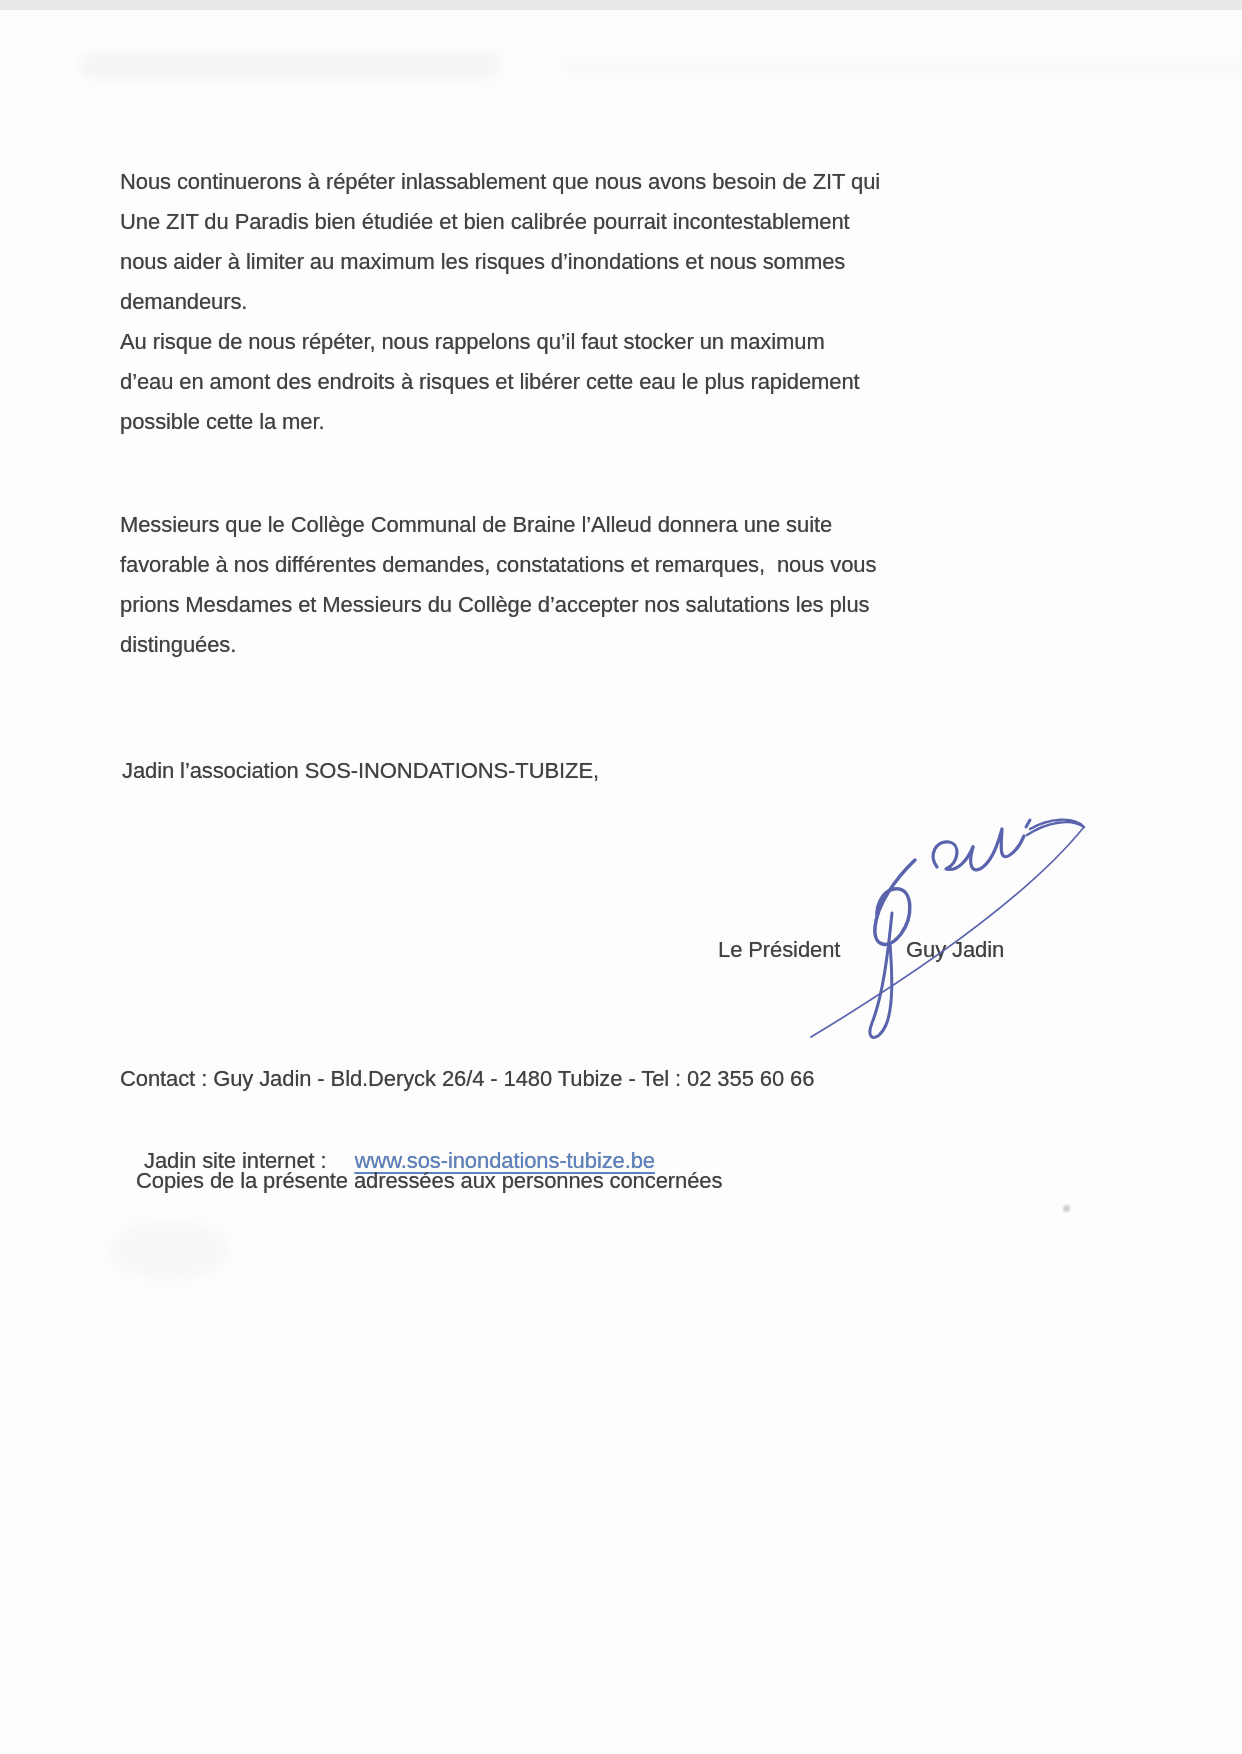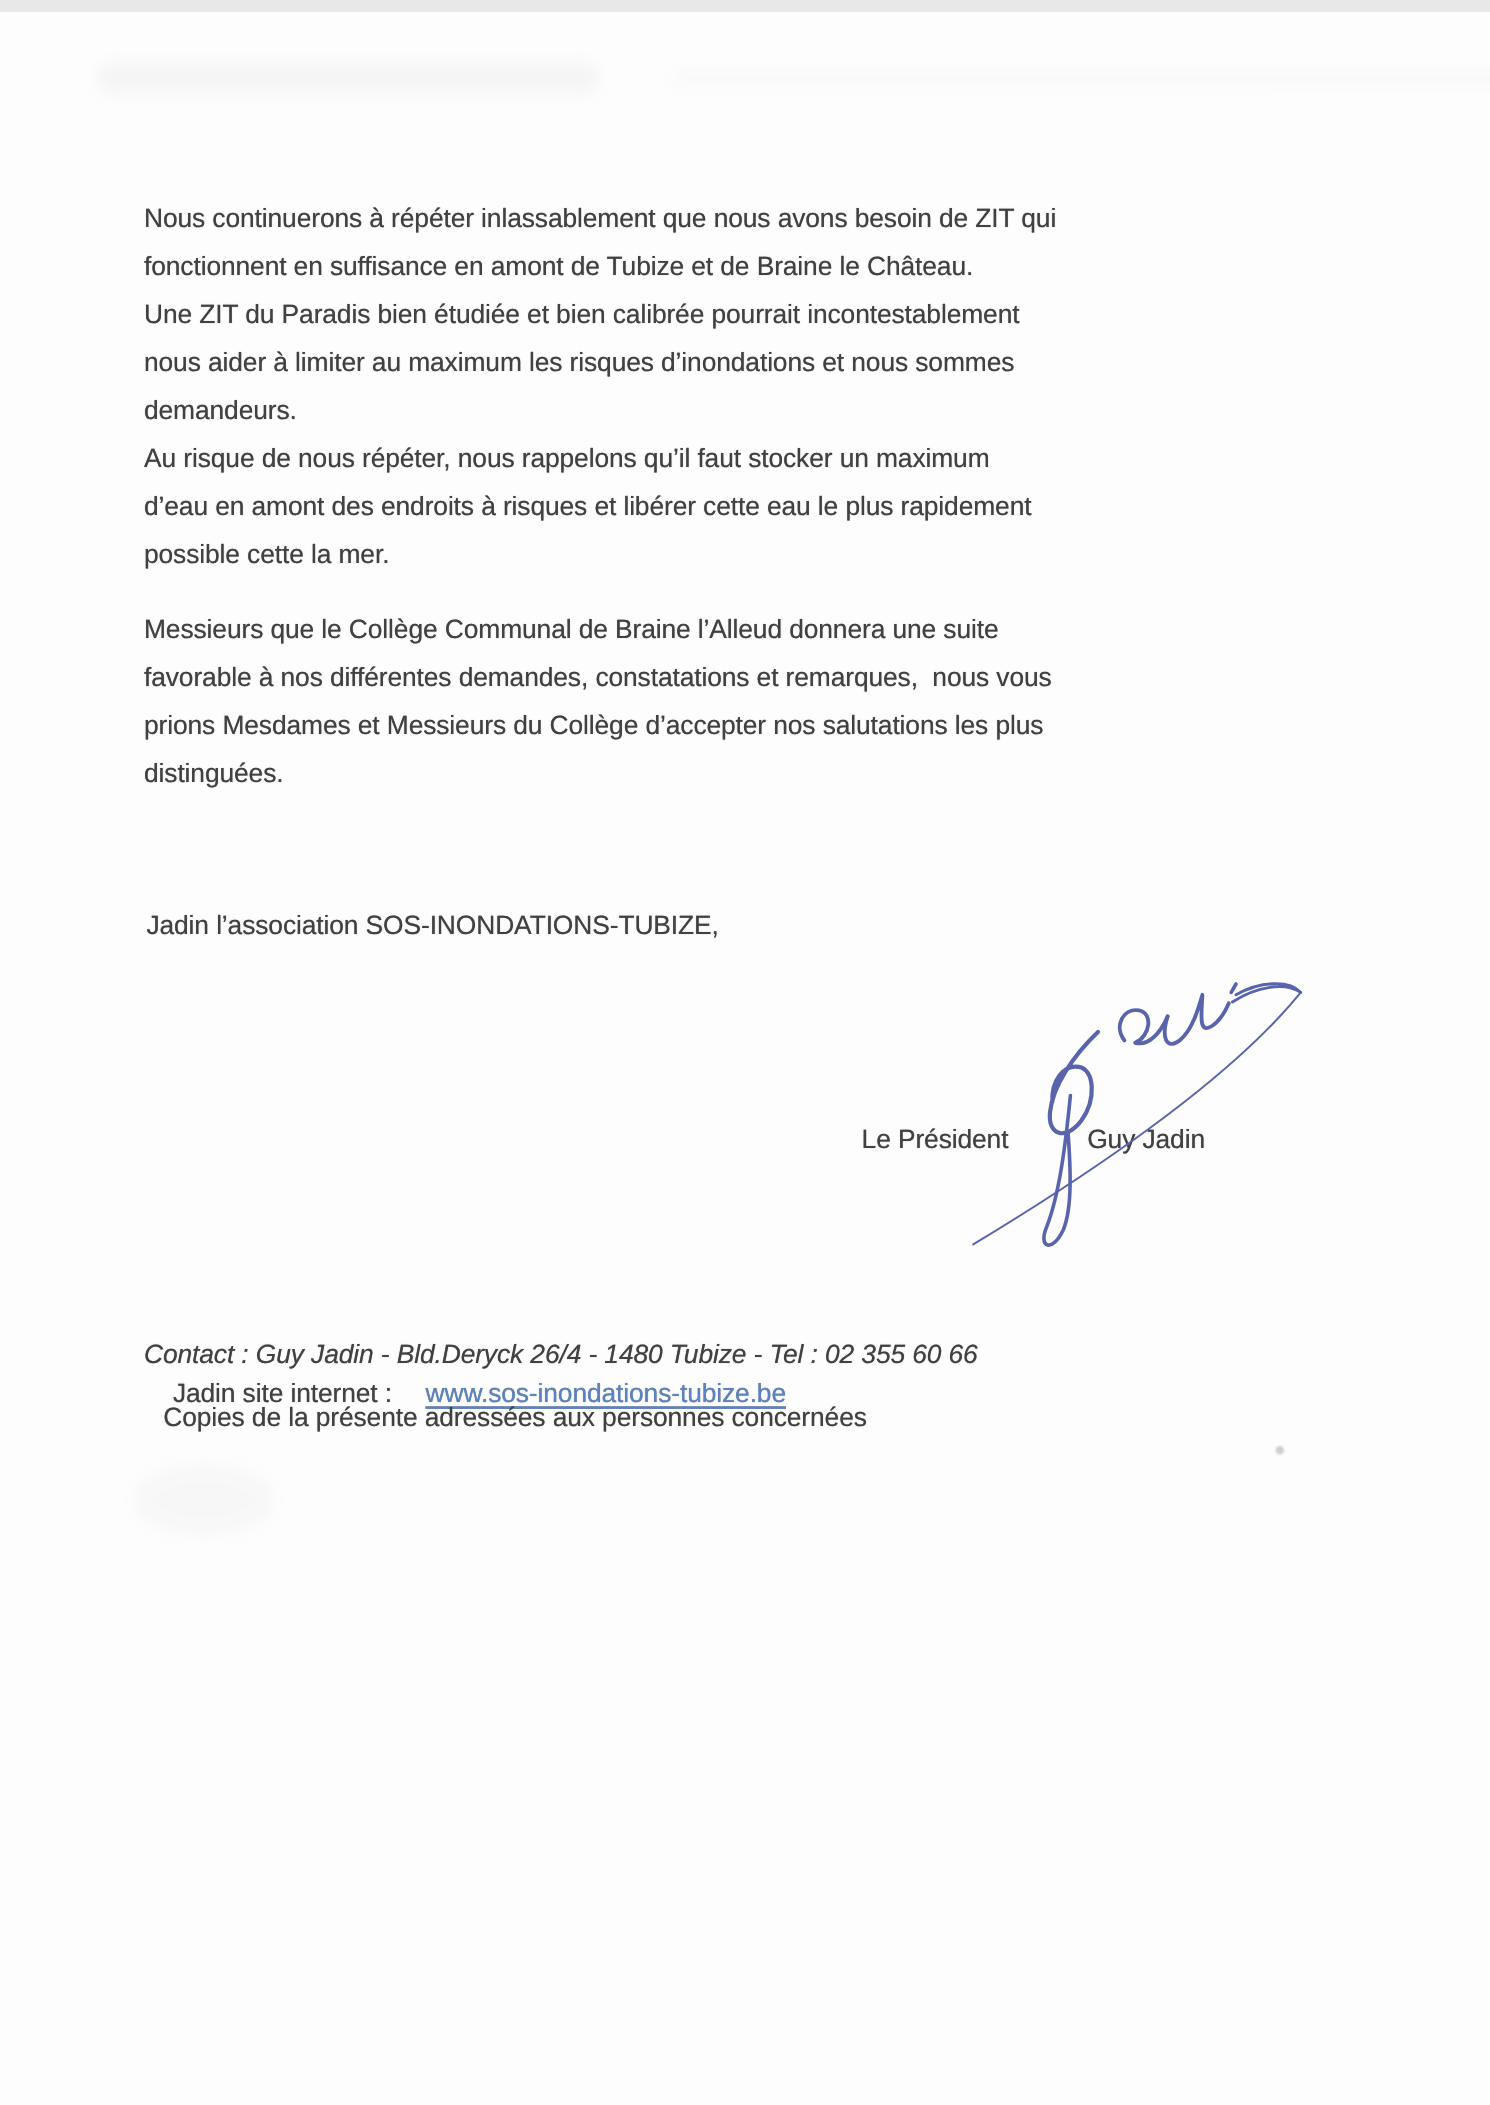--- a/index.html
+++ b/index.html
@@ -56,21 +56,21 @@
     position: absolute;
     font-size: 22px;
     line-height: 40px;
     letter-spacing: -0.1px;
     white-space: pre-wrap;
     text-shadow: 0 0 0.7px rgba(70,70,70,0.75);
   }
   #association-line { left: 122px; top: 741px; }
   #president-label  { left: 718px; top: 920px; }
   #president-name   { left: 906px; top: 920px; }
-  #contact-line     { left: 120px; top: 1099px; font-style: italic; }
+  #contact-line     { left: 120px; top: 1049px; }
   #website-line     { left: 120px; top: 1091px; }
   #copies-line      { left: 136px; top: 1151px; }
 
   #website-line a {
     color: var(--link, #5b83c4);
     text-decoration: underline;
     text-underline-offset: 4px;
     margin-left: 28px;
     cursor: pointer;
   }
@@ -95,21 +95,20 @@
 
 <div class="page">
 
   <div class="smudge top-band"></div>
   <div class="smudge top-band2"></div>
   <div class="smudge bottom-left"></div>
   <div class="speck"></div>
 
   <div class="para" id="paragraph-1">
     <div class="line">Nous continuerons à répéter inlassablement que nous avons besoin de ZIT qui</div>
-    <div class="line">fonctionnent en suffisance en amont de Tubize et de Braine le Château.</div>
     <div class="line">Une ZIT du Paradis bien étudiée et bien calibrée pourrait incontestablement</div>
     <div class="line">nous aider à limiter au maximum les risques d’inondations et nous sommes</div>
     <div class="line">demandeurs.</div>
     <div class="line">Au risque de nous répéter, nous rappelons qu’il faut stocker un maximum</div>
     <div class="line">d’eau en amont des endroits à risques et libérer cette eau le plus rapidement</div>
     <div class="line">possible cette la mer.</div>
   </div>
 
   <div class="para" id="paragraph-2">
     <div class="line">Messieurs que le Collège Communal de Braine l’Alleud donnera une suite</div>

